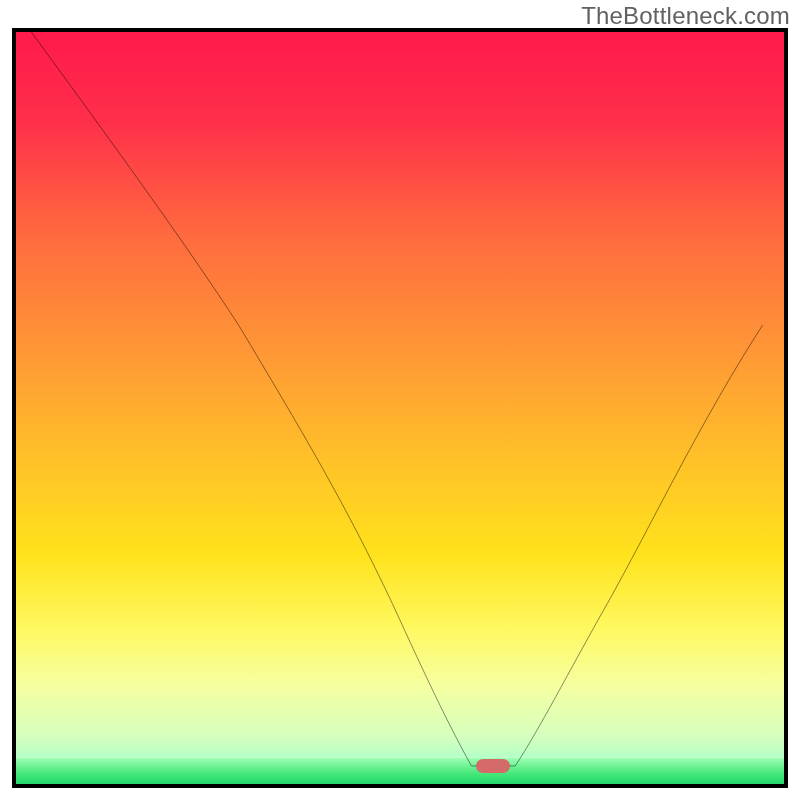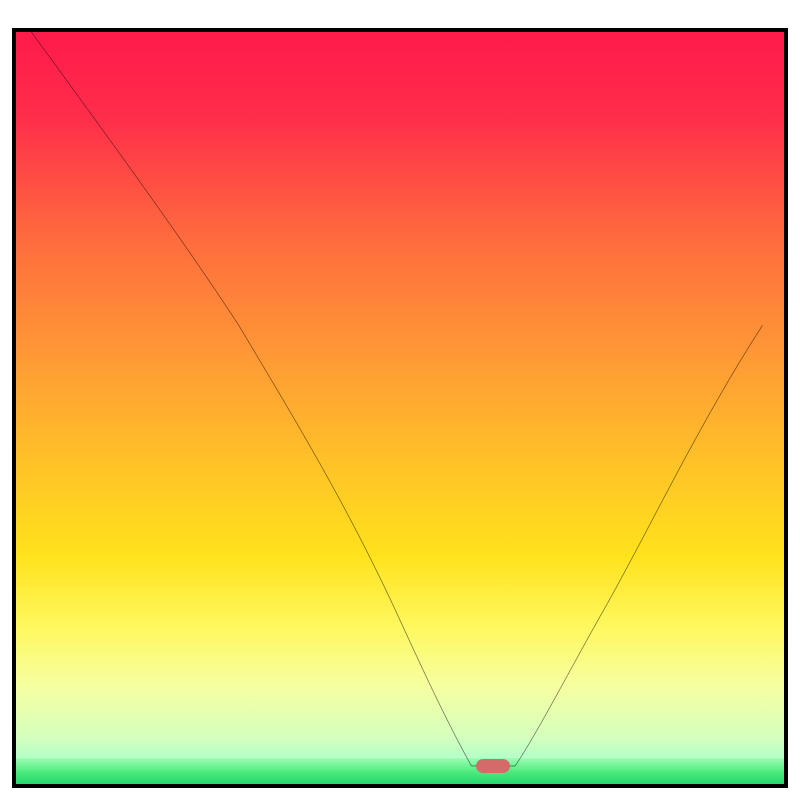--- a/index.html
+++ b/index.html
@@ -60,20 +60,21 @@
     border-radius: 8px;
     background: #d46a6a;
     z-index: 3;
     transform: translate(-50%, -50%);
   }
 </style>
 </head>
 <body>
 <div class="stage">
 
+  <div class="watermark">TheBottleneck.com</div>
 
   <div class="frame">
 
     <svg class="bg" viewBox="0 0 100 100" preserveAspectRatio="none">
       <defs>
 
         <linearGradient id="grad-main" x1="0" y1="0" x2="0" y2="1">
           <stop offset="0" stop-color="#ff1a4b"></stop>
           <stop offset="0.12" stop-color="#ff2e4a"></stop>
           <stop offset="0.28" stop-color="#ff6a3e"></stop>

